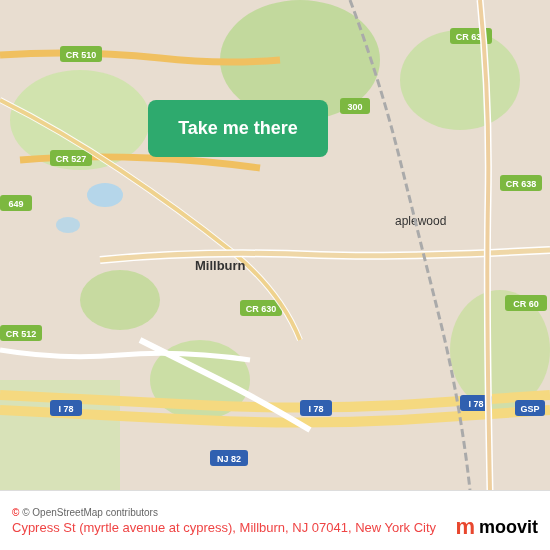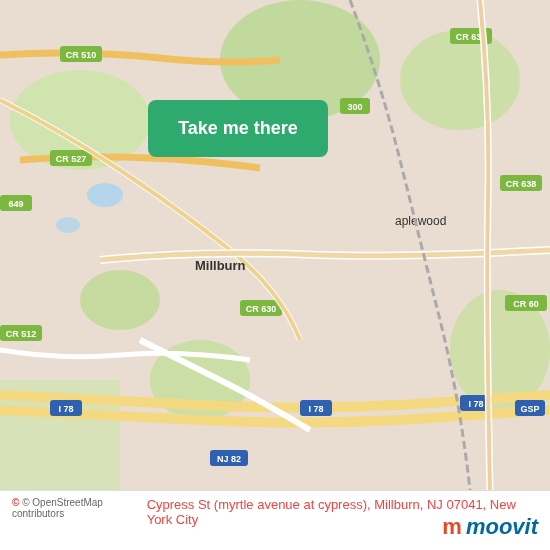--- a/index.html
+++ b/index.html
@@ -55,21 +55,21 @@
     }
 
     #bottom-bar {
       position: absolute;
       bottom: 0;
       left: 0;
       width: 550px;
       height: 60px;
       background: white;
       display: flex;
-      flex-direction: row;
+      flex-direction: column;
       justify-content: center;
       padding: 6px 12px;
       border-top: 1px solid #ddd;
     }
 
     #attribution {
       font-size: 10px;
       color: #666;
       margin-bottom: 2px;
     }
@@ -188,15 +188,15 @@
 </div>
 
 <div id="bottom-bar">
   <div id="attribution">
     <span style="color:#e00;">©</span>
     <span>© OpenStreetMap contributors</span>
   </div>
   <div id="address-line">Cypress St (myrtle avenue at cypress), Millburn, NJ 07041, New York City</div>
   <div id="moovit-logo">
     <span class="moovit-m">m</span>
-    <span style="font-size:22px;font-weight:bold;color:#0369a1;font-style:italic;">moovit</span>
+    <span style="font-size:18px;font-weight:bold;color:#000000;">moovit</span>
   </div>
 </div>
 
 </body></html>

